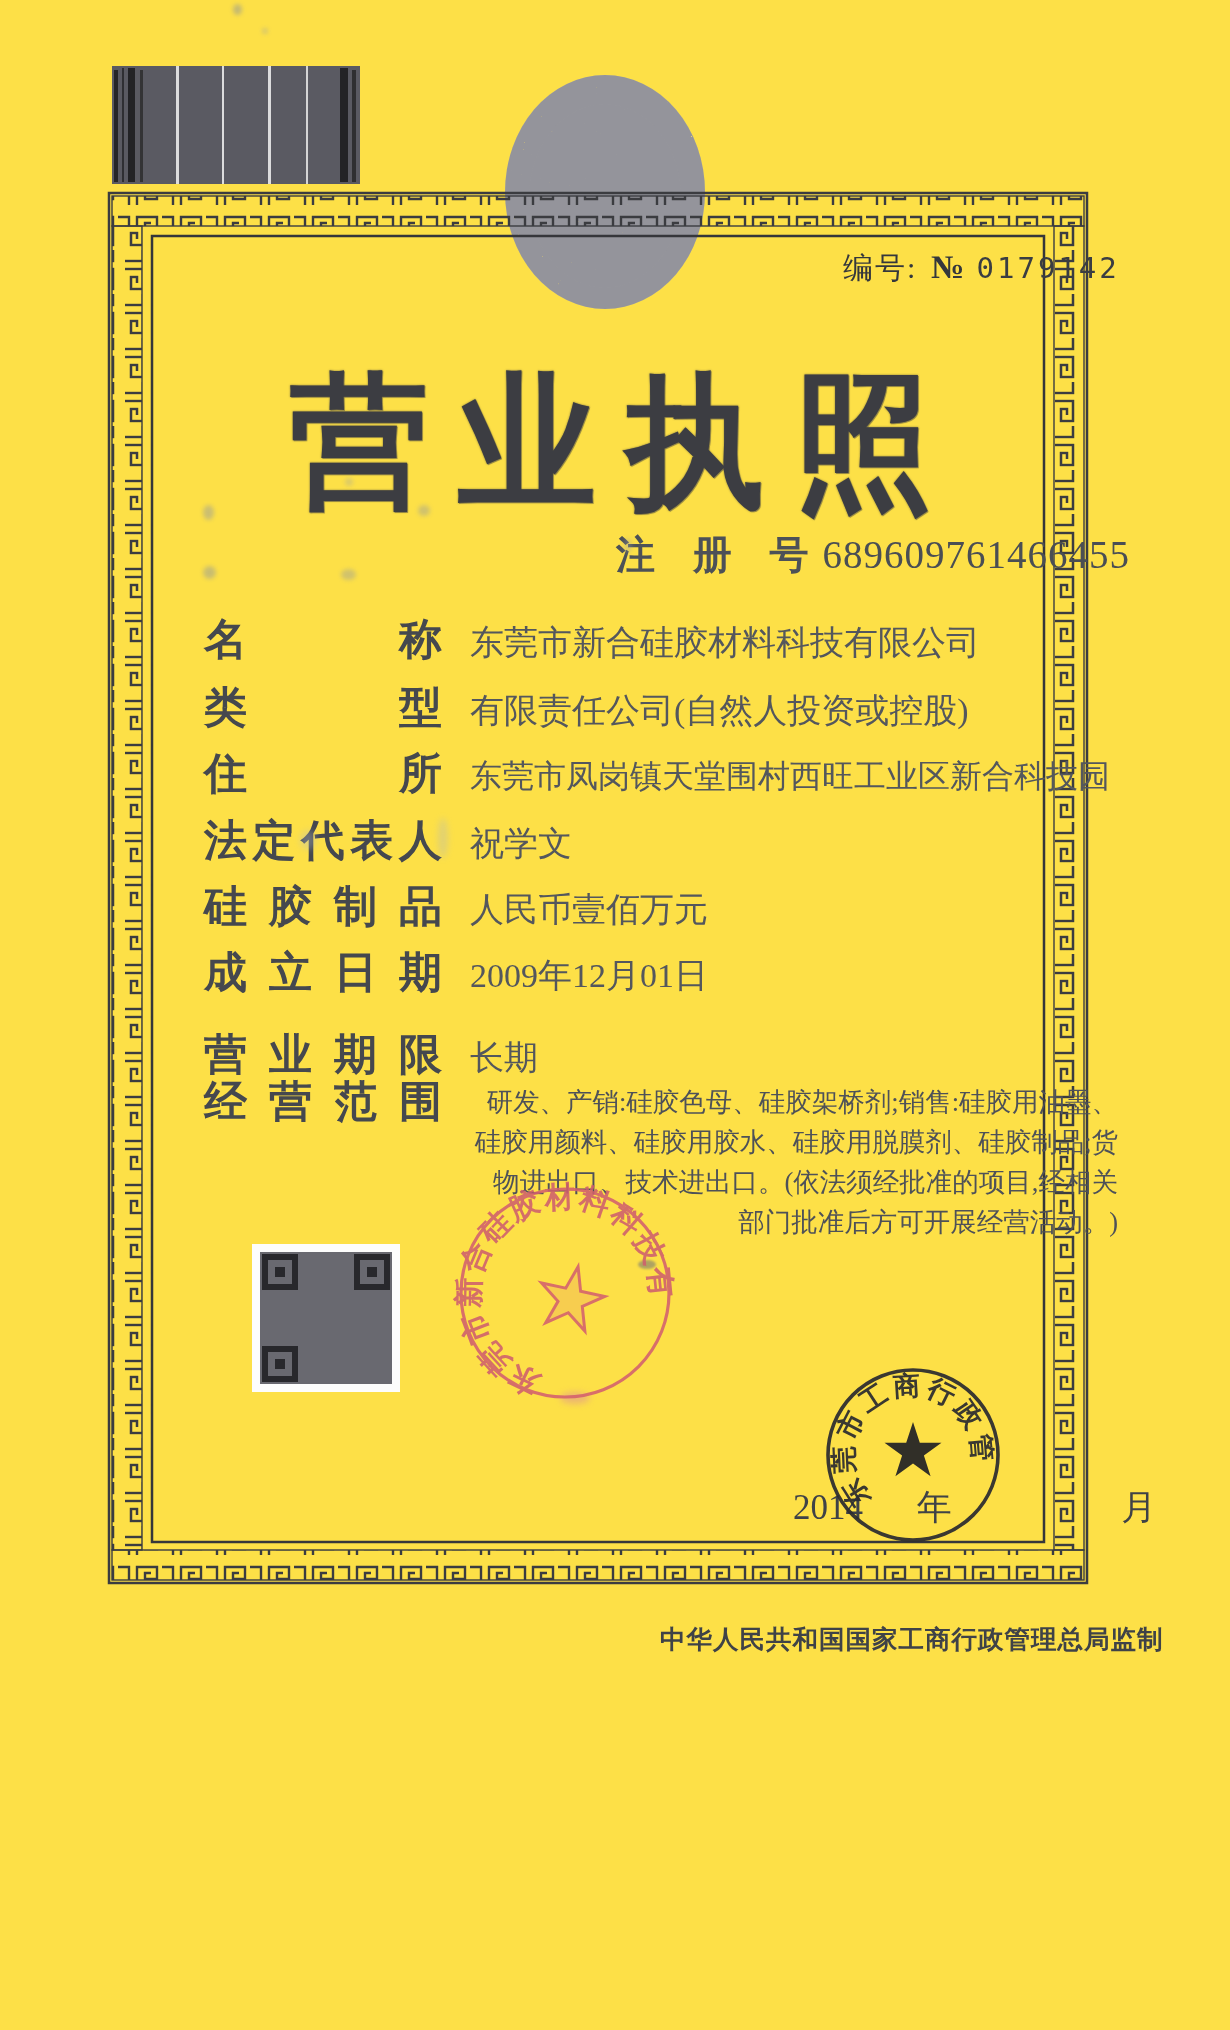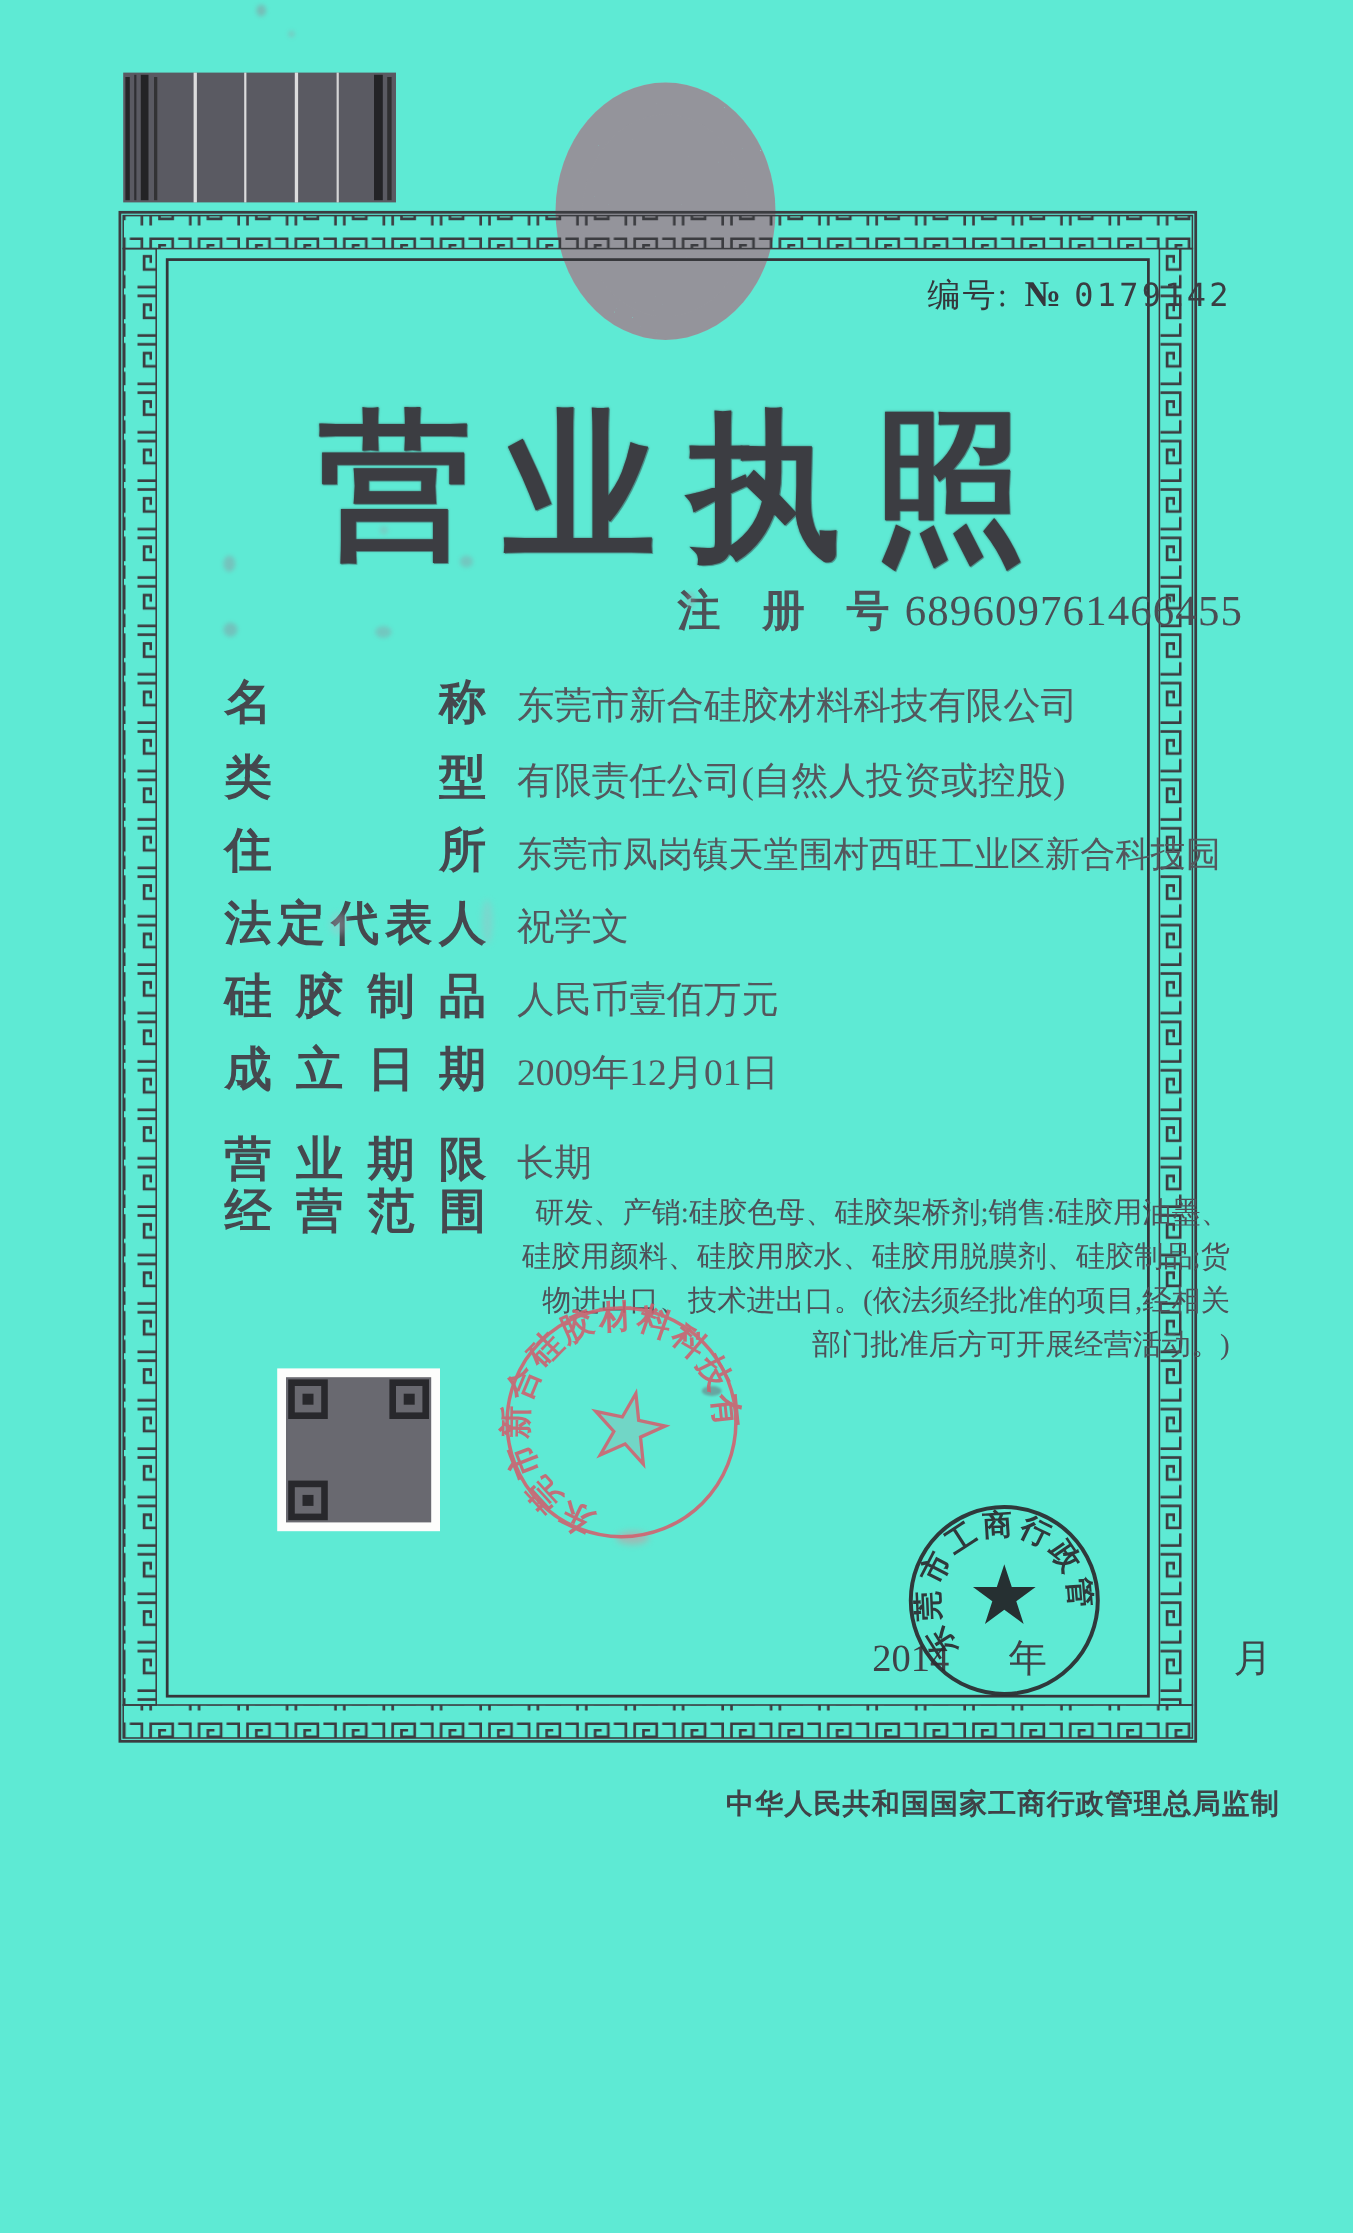--- a/index.html
+++ b/index.html
@@ -1,18 +1,18 @@
 <!DOCTYPE html>
 <html><head>
 <meta charset="utf-8">
 <style>
   html,body{margin:0;padding:0;background:#e9e9e9;}
   .page{
     position:relative;width:1230px;height:2030px;margin:0 auto;
-    background:#5eead4;overflow:hidden;
+    background:#fde047;overflow:hidden;
     font-family:"Liberation Serif", serif;color:#45484e;
   }
   
   .serial{position:absolute;left:843px;top:248px;font-size:30px;color:#34373c;letter-spacing:2px;white-space:nowrap;}
   .serial .sym{font-weight:bold;font-size:33px;margin:0 10px 0 14px;}
   .serial .num{font-family:"DejaVu Sans Mono", monospace;font-size:29px;letter-spacing:3px;color:#3a3d42;}
   
   .title{
     position:absolute;left:290px;top:346px;margin:0;
     font-size:138px;font-weight:900;letter-spacing:30px;color:#3c3d42;

